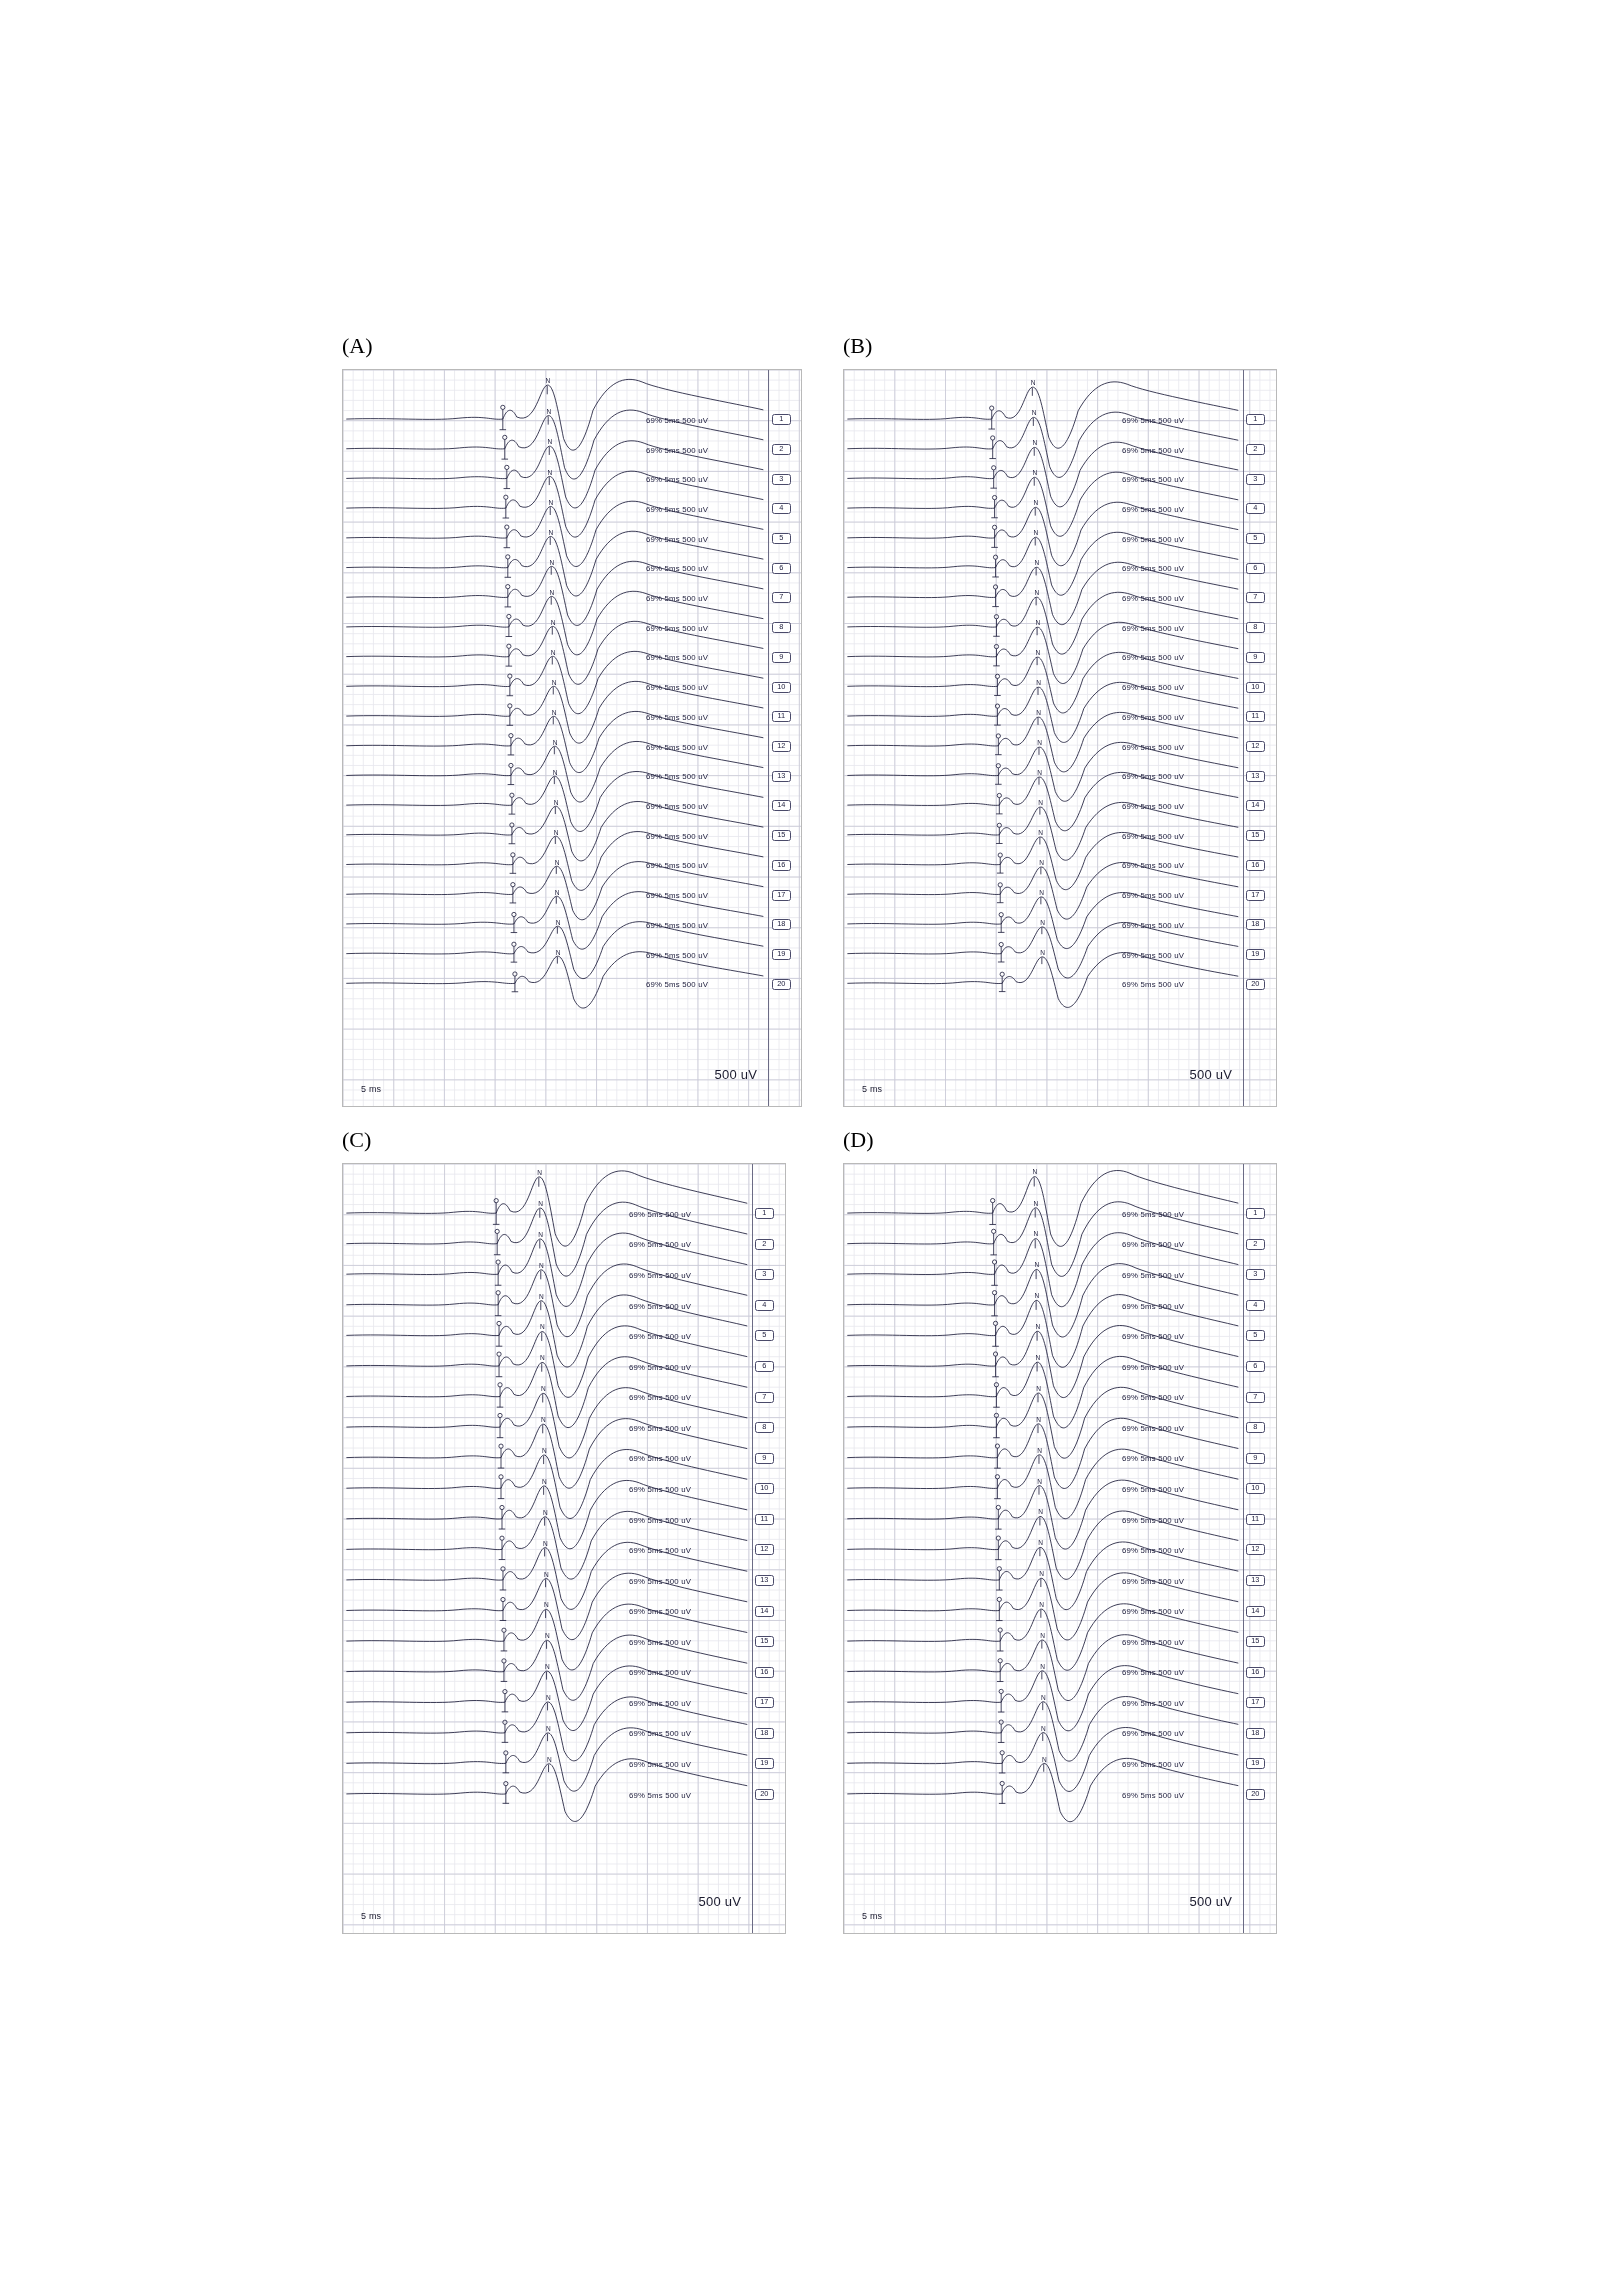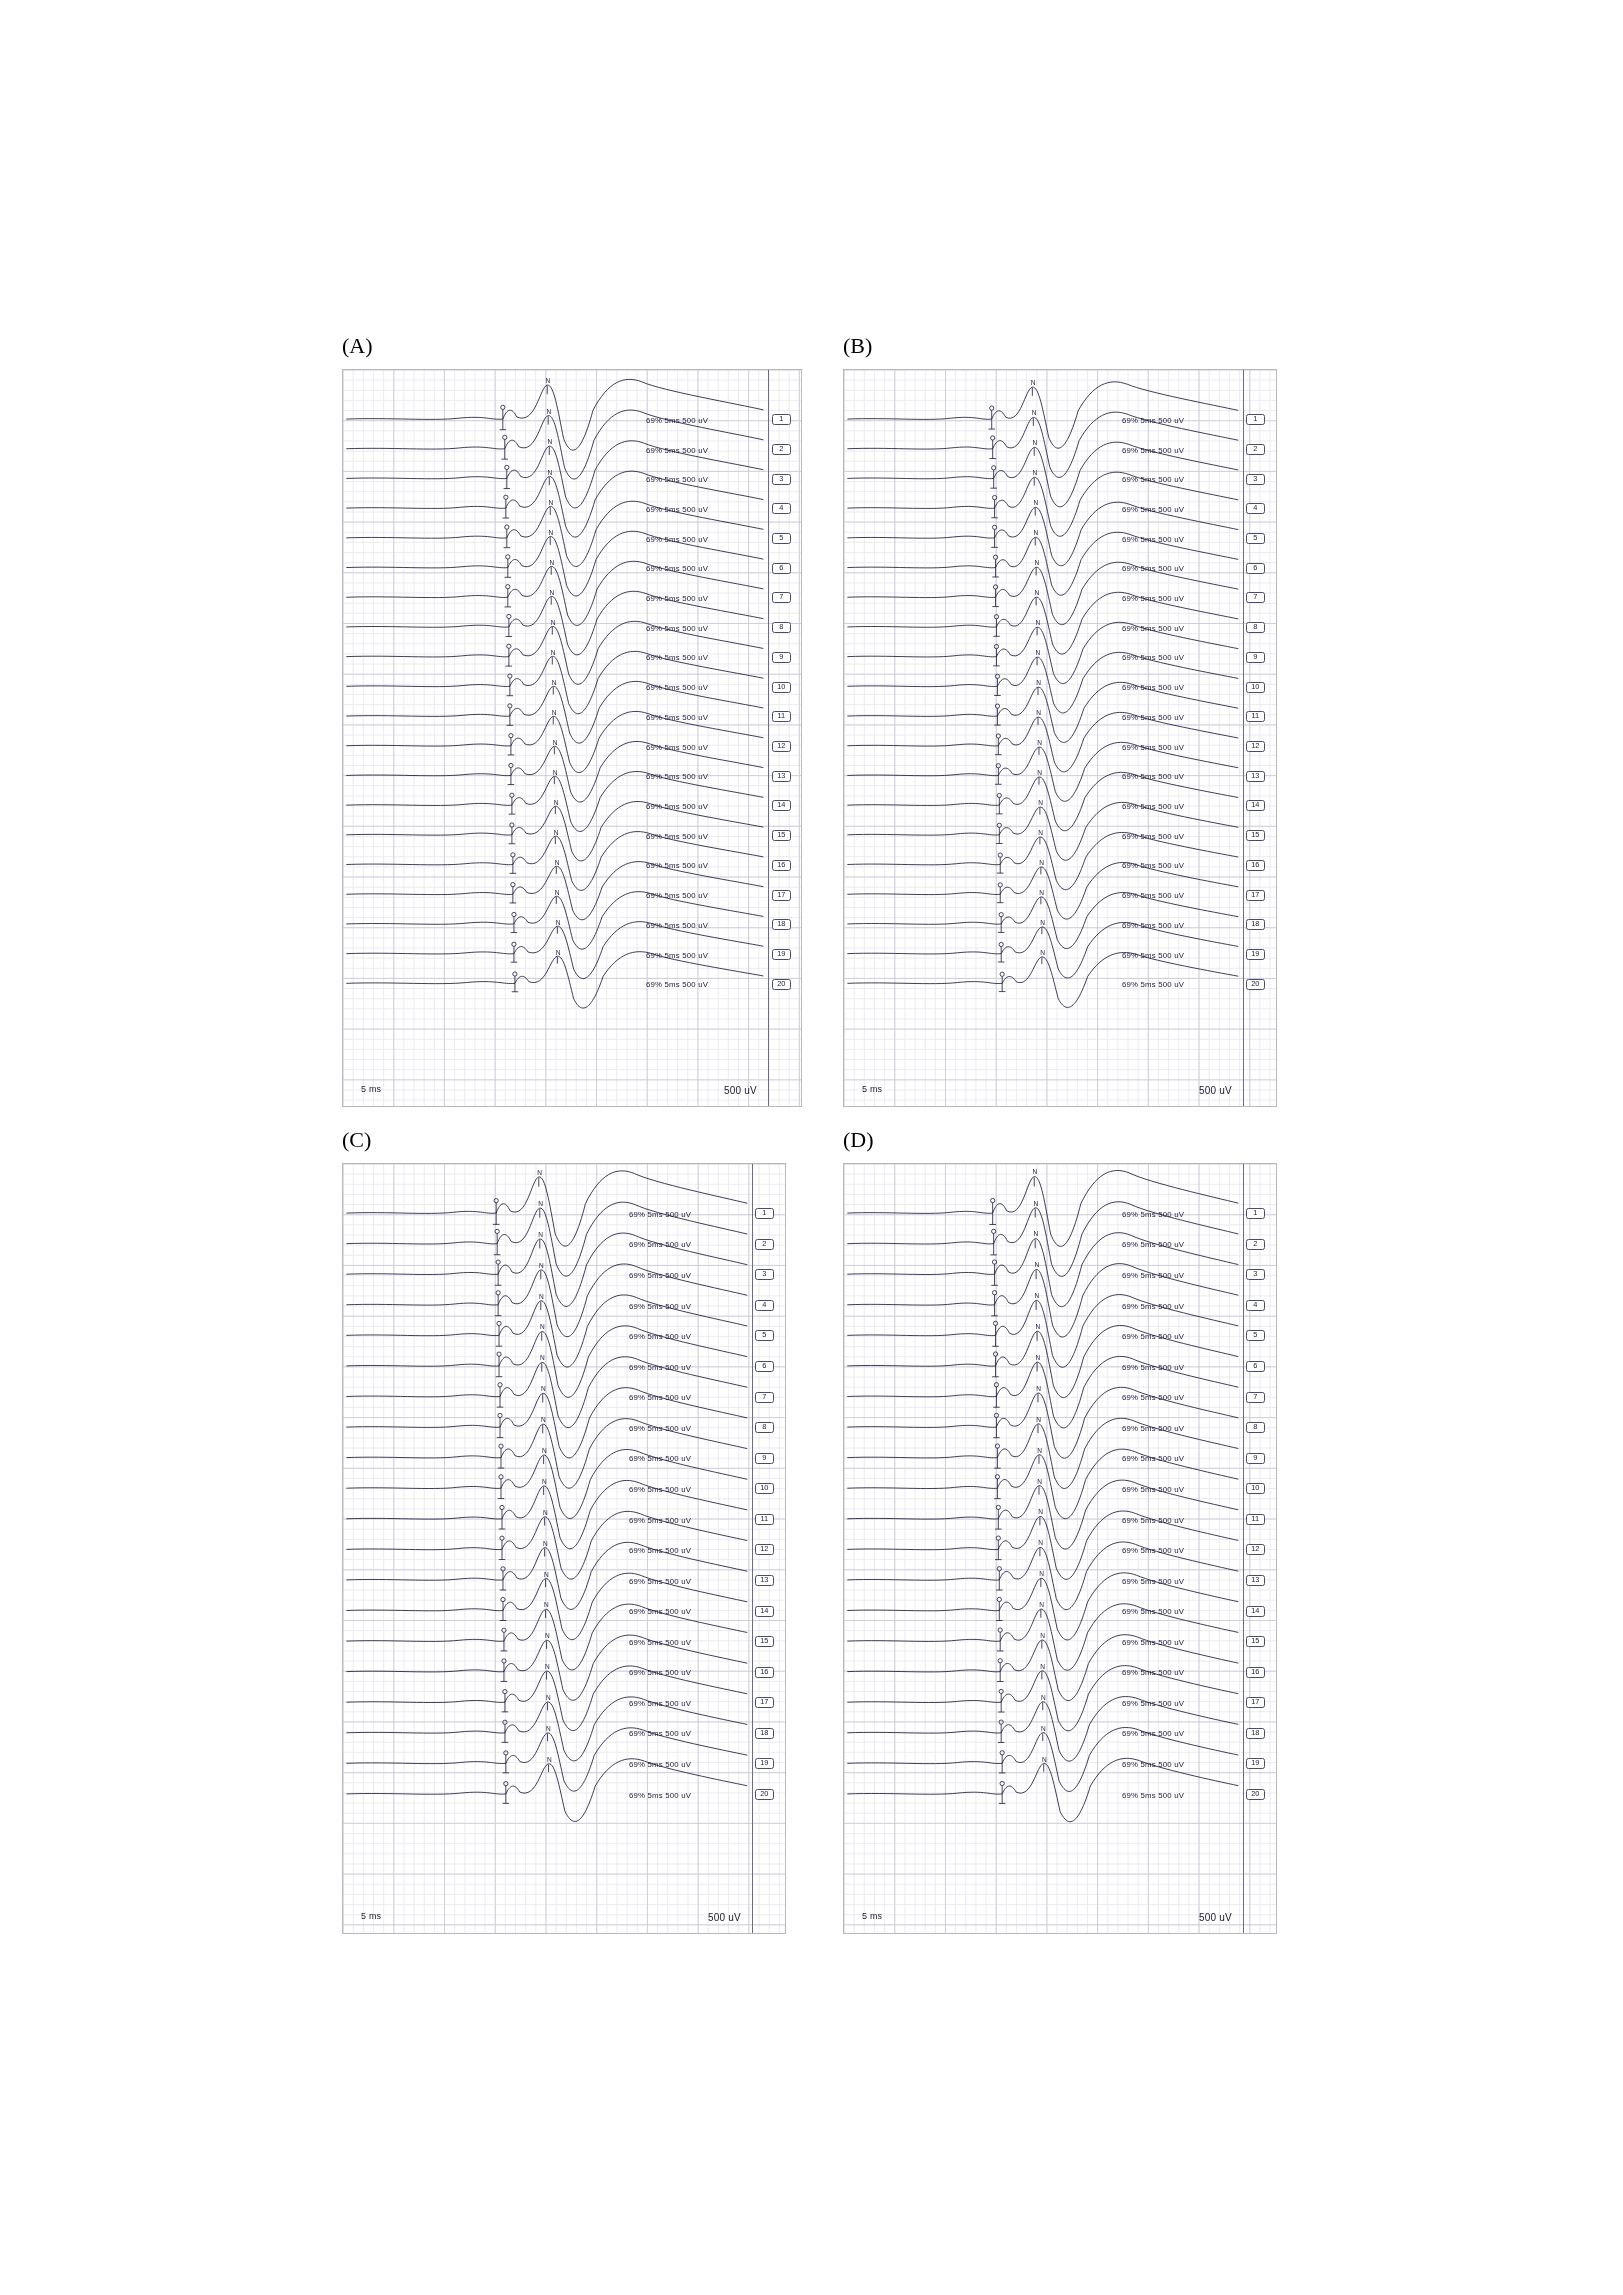--- a/index.html
+++ b/index.html
@@ -2,21 +2,21 @@
 <html style="font-size:13px"><head>
 <meta charset="utf-8">
 <style>
   html,body{margin:0;padding:0;background:#ffffff;}
   body{width:1623px;height:2295px;font-family:"Liberation Sans",sans-serif;color:#000;}
   .page{position:relative;width:1623px;height:2295px;}
   .panel{position:absolute;}
   .panel-label{font-family:"Liberation Serif",serif;font-size:22px;color:#000;line-height:1;}
   .plotbox{position:relative;background:#ffffff;border:0.8px solid #b9b9b9;overflow:hidden;}
   .scale-left{position:absolute;bottom:11.5px;left:18px;font-size:9px;color:#1a1a2e;letter-spacing:0.2px;margin-top:48px;}
-  .scale-right{position:absolute;bottom:10px;right:21px;font-size:10px;color:#1a1a2e;letter-spacing:0.2px;}
+  .scale-right{position:absolute;bottom:24px;right:21px;font-size:13px;color:#1a1a2e;letter-spacing:0.2px;}
   .annots{position:absolute;inset:0;}
   .annot{position:absolute;font-size:7.8px;color:#1b1b3a;white-space:nowrap;letter-spacing:0.2px;}
   .chan{position:absolute;font-size:7.4px;color:#1b1b3a;border:0.8px solid #4a4a6a;border-radius:2.5px;
         padding:0.8px 2.5px 0.8px 2.5px;background:#fff;line-height:1;min-width:11.5px;text-align:center;}
   .railbox{position:absolute;border-left:0.8px solid #6b6b85;}
 </style>
 </head>
 <body>
 
 <div class="page">

